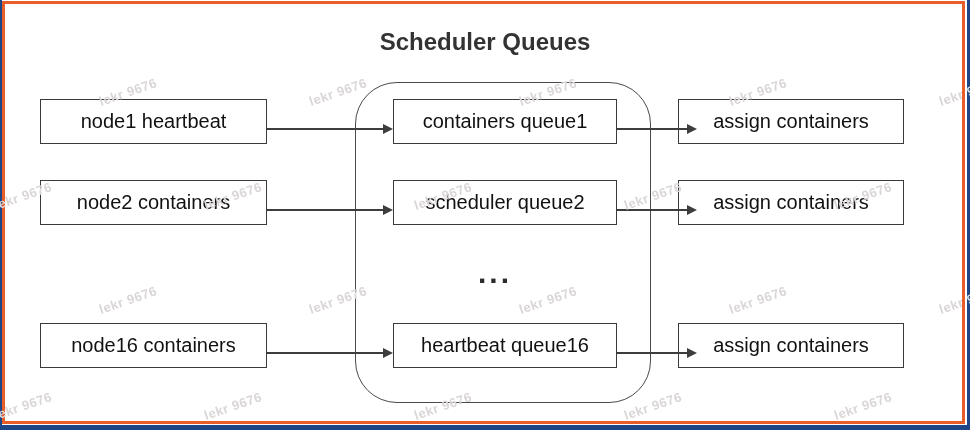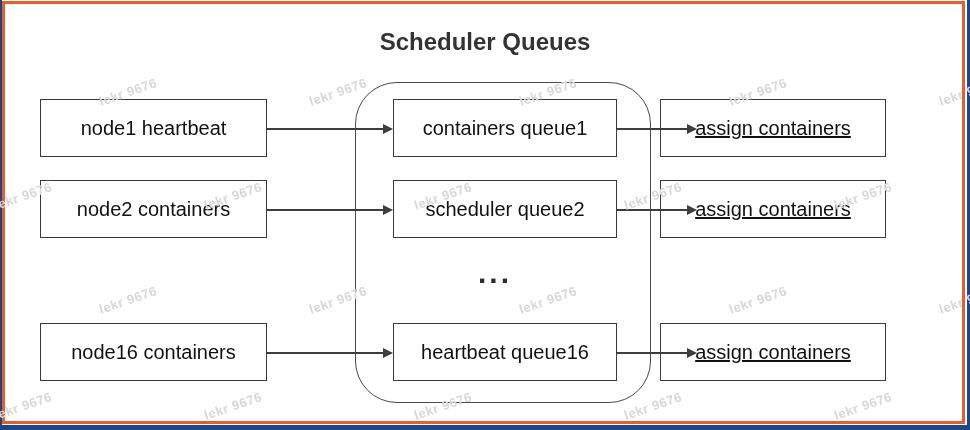--- a/index.html
+++ b/index.html
@@ -28,28 +28,28 @@
   }
   .title{
     position:absolute;top:28px;left:0;width:100%;text-align:center;
     font-size:24px;font-weight:bold;color:var(--title-text);z-index:10;
   }
   .queue-group{
     position:absolute;left:355px;top:82px;width:294px;height:319px;
     border:1.5px solid #4a4a4a;border-radius:42px;z-index:8;background:transparent;
   }
   .box{
-    position:absolute;height:58px;box-sizing:border-box;
+    position:absolute;height:45px;box-sizing:border-box;
     border:1.5px solid var(--box-border);background:#ffffff;
     display:flex;align-items:center;justify-content:center;
     font-size:20px;color:var(--box-text);z-index:12;white-space:nowrap;
   }
   .col-left{left:40px;width:227px;}
   .col-mid{left:393px;width:224px;}
-  .col-right{left:660px;width:226px;text-decoration:underline;}
+  .col-right{left:678px;width:226px;}
   .row1{top:99px;}
   .row2{top:180px;}
   .row3{top:323px;}
   .arrow{position:absolute;height:2px;background:var(--arrow);z-index:13;}
   .arrow::after{
     content:"";position:absolute;right:-10px;top:-4px;width:0;height:0;
     border-left:10px solid var(--arrow);
     border-top:5px solid transparent;border-bottom:5px solid transparent;
   }
   .arrow-left{left:267px;width:116px;}

